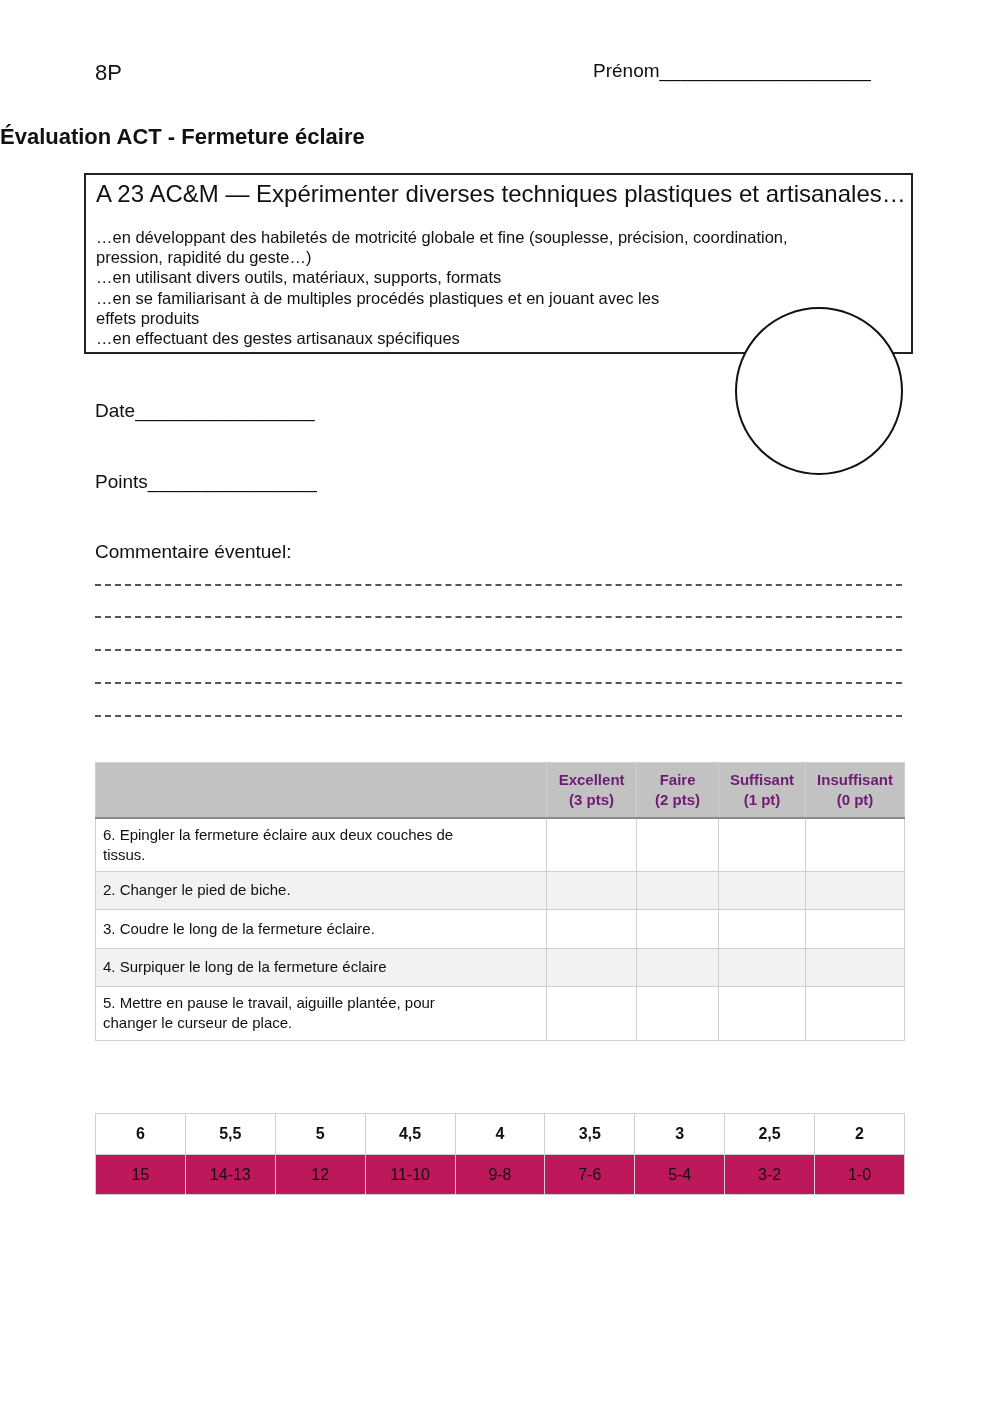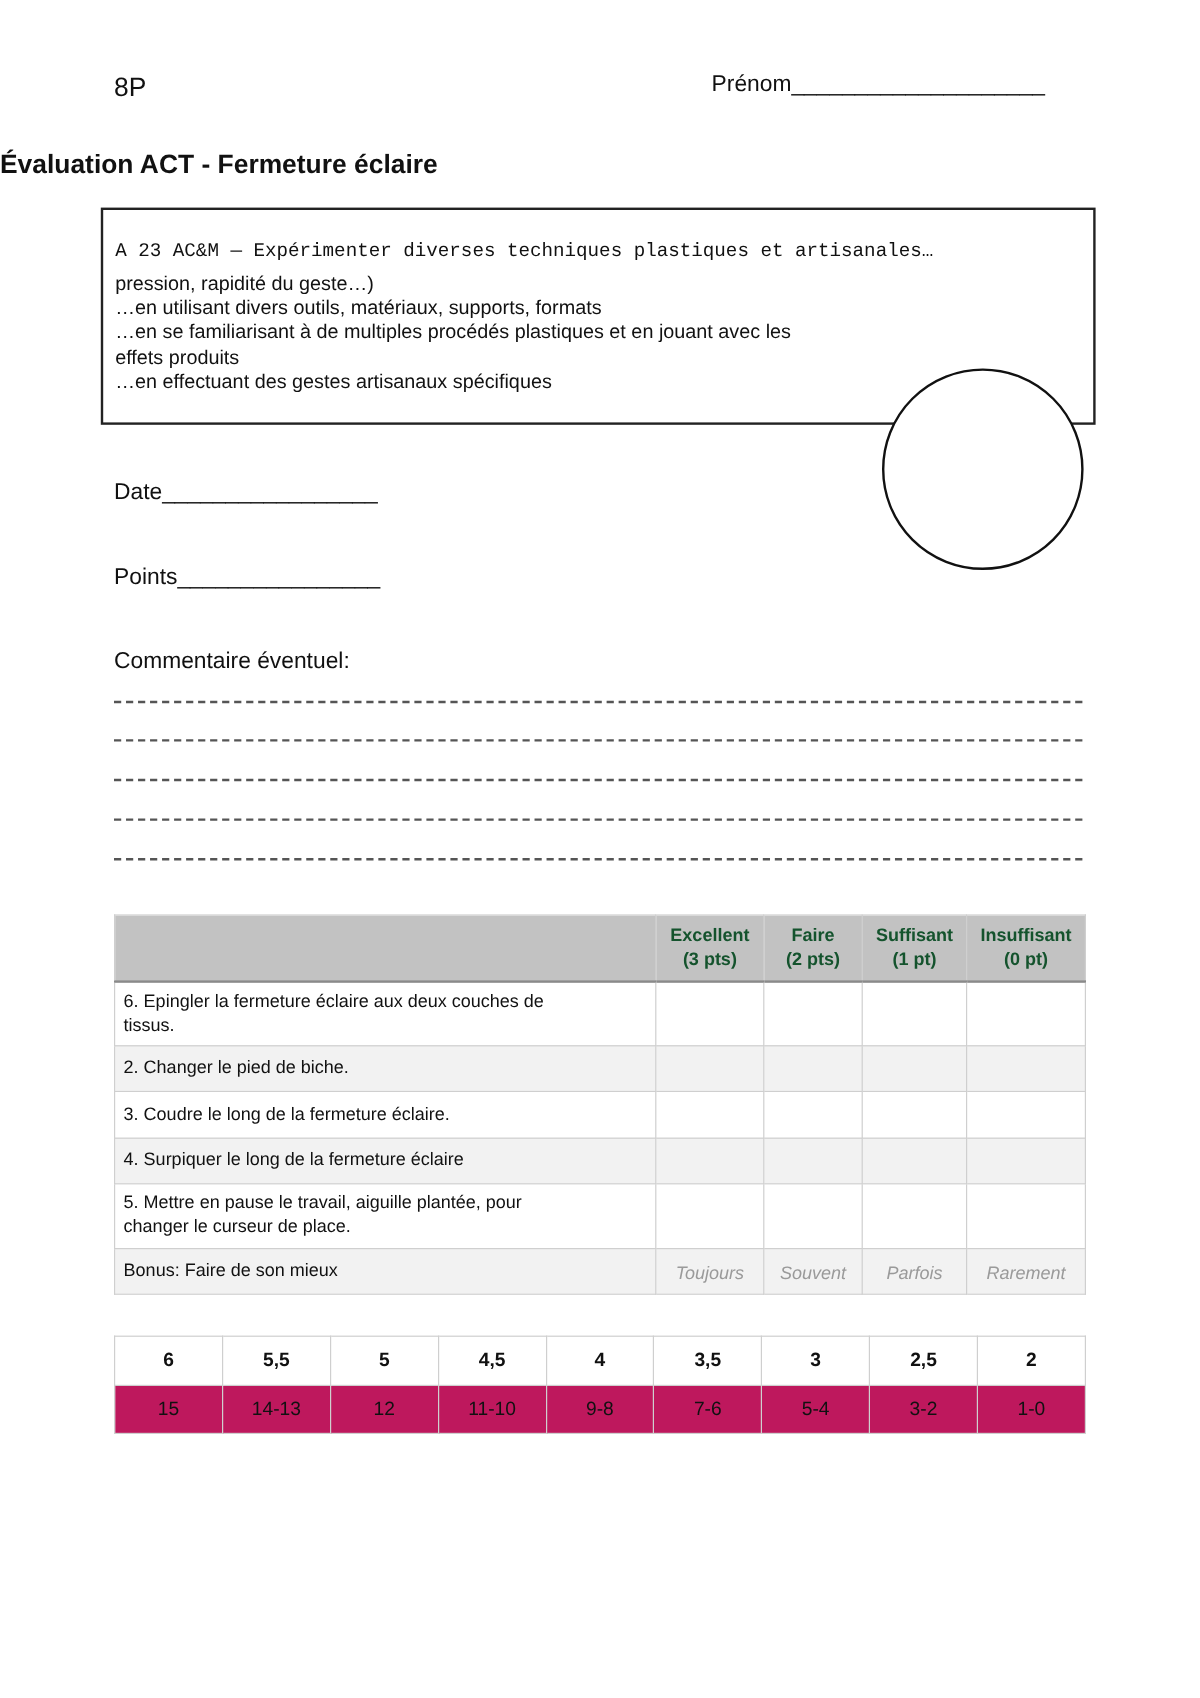--- a/index.html
+++ b/index.html
@@ -12,21 +12,21 @@
     .top-right { left: 593px; top: 60px; font-size: 19px; white-space: nowrap; }
     .title {
       left: 0; width: 1000px; top: 124px; text-align: left;
       font-size: 22px; font-weight: bold;
     }
     .obj-box {
       left: 84px; top: 173px; width: 829px; height: 181px;
       border: 2px solid #222; box-sizing: border-box; background: #fff;
     }
     .obj-heading {
-      position: absolute; left: 10px; top: 25px; font-size: 16px; white-space: nowrap; font-family: Liberation Mono, monospace;
+      position: absolute; left: 10px; top: 5px; font-size: 24px; white-space: nowrap;
     }
     .obj-lines {
       position: absolute; left: 10px; top: 52px; font-size: 16.5px; line-height: 20.2px;
     }
     .obj-lines div { white-space: nowrap; }
     .stamp-circle {
       left: 735px; top: 307px; width: 168px; height: 168px; border-radius: 50%;
       border: 2px solid #111; box-sizing: border-box; background: #fff;
     }
     .field { left: 95px; font-size: 19px; white-space: nowrap; }
@@ -36,21 +36,21 @@
     table { border-collapse: collapse; }
     .eval-table {
       position: absolute; left: 95px; top: 762px; width: 810px;
       font-size: 15px;
     }
     .eval-table th, .eval-table td {
       border: 1px solid #cfcfcf; padding: 0 7px; vertical-align: middle;
     }
     .eval-table thead th {
       background: #c2c2c2; font-weight: bold; text-align: center; height: 54px;
-      line-height: 20px; border-bottom: 2px solid #8a8a8a; color: #14532d;
+      line-height: 20px; border-bottom: 2px solid #8a8a8a; color: #701a75;
     }
     .eval-table thead th.blank { text-align: left; }
     .eval-table td.crit { text-align: left; line-height: 20px; }
     .eval-table tr.odd td { background: #ffffff; }
     .eval-table tr.even td { background: #f2f2f2; }
     .eval-table td.freq {
       font-style: italic; color: #9a9a9a; text-align: center; vertical-align: bottom;
       padding-bottom: 8px;
     }
     .eval-table tr.bonus td.crit { vertical-align: top; padding-top: 8px; }
@@ -70,20 +70,21 @@
 <div class="abs top-left">8P</div>
 <div class="abs top-right">
   <span>Prénom</span><span>____________________</span>
 </div>
 
 <div class="abs title">Évaluation ACT - Fermeture éclaire</div>
 
 <div class="abs obj-box">
   <div class="obj-heading">A 23 AC&amp;M  —  Expérimenter diverses techniques plastiques et artisanales…</div>
   <div class="obj-lines">
+    <div>…en développant des habiletés de motricité globale et fine (souplesse, précision, coordination,</div>
     <div>pression, rapidité du geste…)</div>
     <div>…en utilisant divers outils, matériaux, supports, formats</div>
     <div>…en se familiarisant à de multiples procédés plastiques et en jouant avec les</div>
     <div>effets produits</div>
     <div>…en effectuant des gestes artisanaux spécifiques</div>
   </div>
 </div>
 
 <div class="abs stamp-circle"></div>
 
@@ -164,27 +165,20 @@
     </tr>
     <tr class="odd" style="height:54px;">
       <td class="crit">
           <div>5. Mettre en pause le travail, aiguille plantée, pour</div>
           <div>changer le curseur de place.</div>
         </td>
       <td></td>
       <td></td>
       <td></td>
       <td></td>
-    </tr>
-    <tr class="even bonus" style="height:38px;">
-      <td class="crit">Bonus: Faire de son mieux</td>
-      <td class="freq">Toujours</td>
-      <td class="freq">Souvent</td>
-      <td class="freq">Parfois</td>
-      <td class="freq">Rarement</td>
     </tr>
   </tbody>
 </table>
 
 <table class="score-table">
   <tbody>
       <tr class="grades">
     <td>6</td>
     <td>5,5</td>
     <td>5</td>

